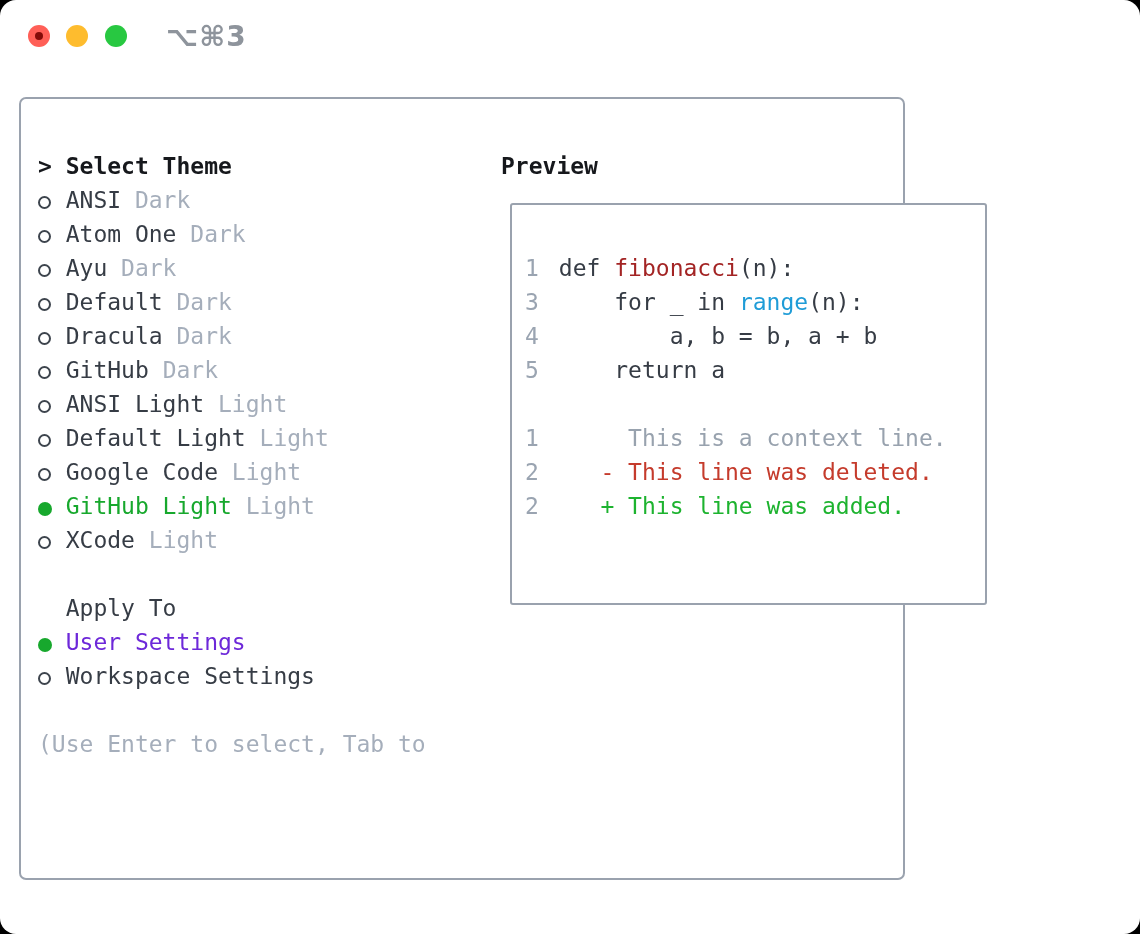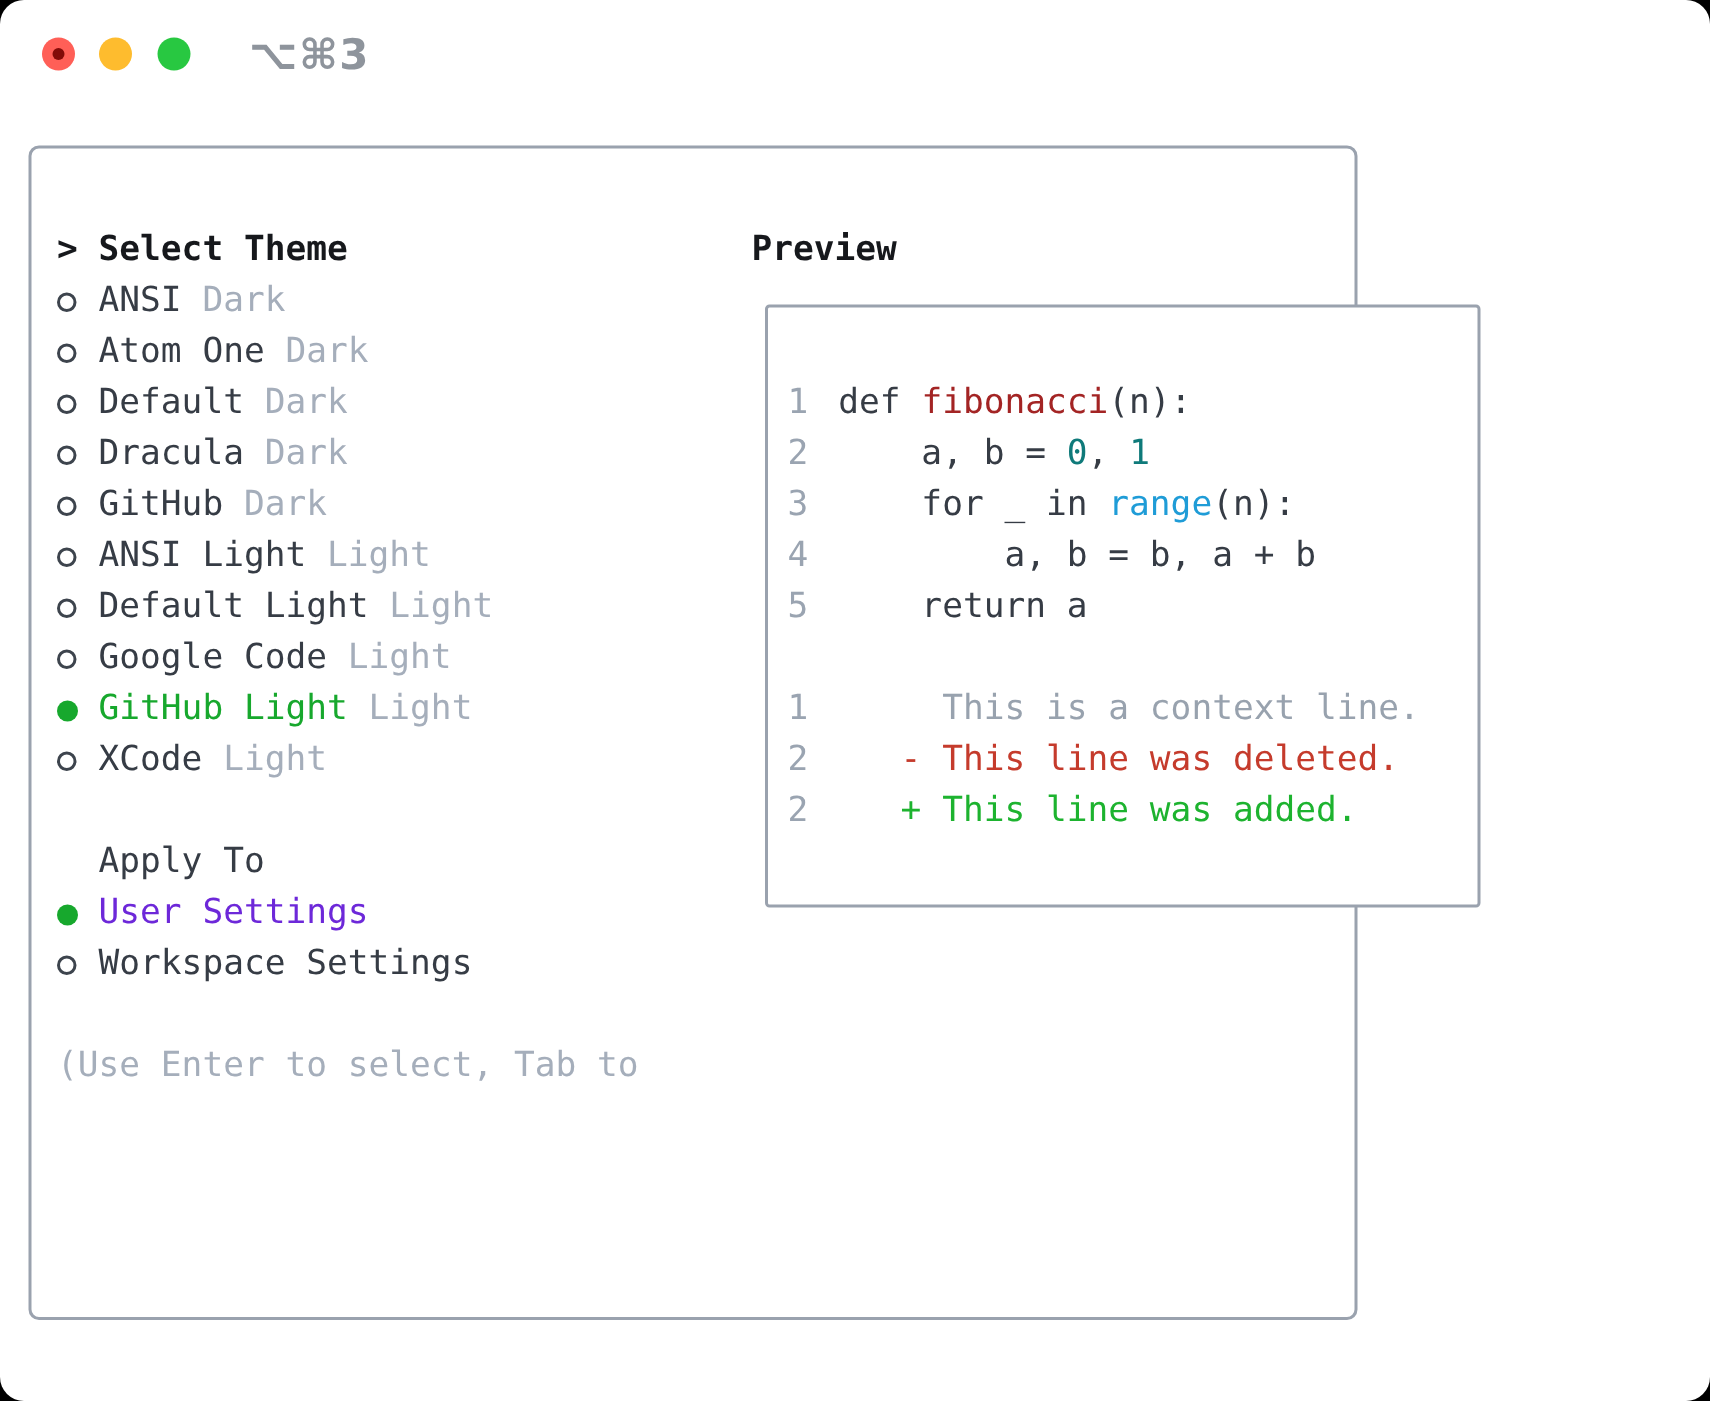--- a/index.html
+++ b/index.html
@@ -79,20 +79,21 @@
   </div>
 
   <div class="panel">
 
     <div class="col-left">
 
       <div class="row hdr"><span class="prefix">&gt;</span><span>Select Theme</span></div>
 
       <div class="row"><span class="marker"><span class="radio"></span></span><span class="t-name">ANSI</span><span class="t-variant">Dark</span></div>
       <div class="row"><span class="marker"><span class="radio"></span></span><span class="t-name">Atom One</span><span class="t-variant">Dark</span></div>
+      <div class="row"><span class="marker"><span class="radio"></span></span><span class="t-name">Ayu</span><span class="t-variant">Dark</span></div>
       <div class="row"><span class="marker"><span class="radio"></span></span><span class="t-name">Default</span><span class="t-variant">Dark</span></div>
       <div class="row"><span class="marker"><span class="radio"></span></span><span class="t-name">Dracula</span><span class="t-variant">Dark</span></div>
       <div class="row"><span class="marker"><span class="radio"></span></span><span class="t-name">GitHub</span><span class="t-variant">Dark</span></div>
       <div class="row"><span class="marker"><span class="radio"></span></span><span class="t-name">ANSI Light</span><span class="t-variant">Light</span></div>
       <div class="row"><span class="marker"><span class="radio"></span></span><span class="t-name">Default Light</span><span class="t-variant">Light</span></div>
       <div class="row"><span class="marker"><span class="radio"></span></span><span class="t-name">Google Code</span><span class="t-variant">Light</span></div>
       <div class="row selected"><span class="marker"><span class="radio on"></span></span><span class="t-name">GitHub Light</span><span class="t-variant">Light</span></div>
       <div class="row"><span class="marker"><span class="radio"></span></span><span class="t-name">XCode</span><span class="t-variant">Light</span></div>
 
       <div class="row blank"></div>
@@ -103,21 +104,20 @@
 
       <div class="row blank"></div>
 
       <div class="row hint">(Use Enter to select, Tab to</div>
     </div>
 
     <div class="preview-title">Preview</div>
 
     <div class="preview-box">
       <div class="code-line"><span class="ln">1</span><span class="seg-plain">def </span><span class="seg-function">fibonacci</span><span class="seg-plain">(n):</span></div>
-      <div class="code-line"><span class="ln">2</span><span class="seg-plain">    a, b = </span><span class="seg-constant">0</span><span class="seg-plain">, </span><span class="seg-constant">1</span></div>
       <div class="code-line"><span class="ln">3</span><span class="seg-plain">    for _ in </span><span class="seg-builtin">range</span><span class="seg-plain">(n):</span></div>
       <div class="code-line"><span class="ln">4</span><span class="seg-plain">        a, b = b, a + b</span></div>
       <div class="code-line"><span class="ln">5</span><span class="seg-plain">    return a</span></div>
 
       <div class="code-line"></div>
 
       <div class="code-line"><span class="ln">1</span><span class="seg-context">     This is a context line.</span></div>
       <div class="code-line"><span class="ln">2</span><span class="seg-deleted">   - This line was deleted.</span></div>
       <div class="code-line"><span class="ln">2</span><span class="seg-added">   + This line was added.</span></div>
     </div>

